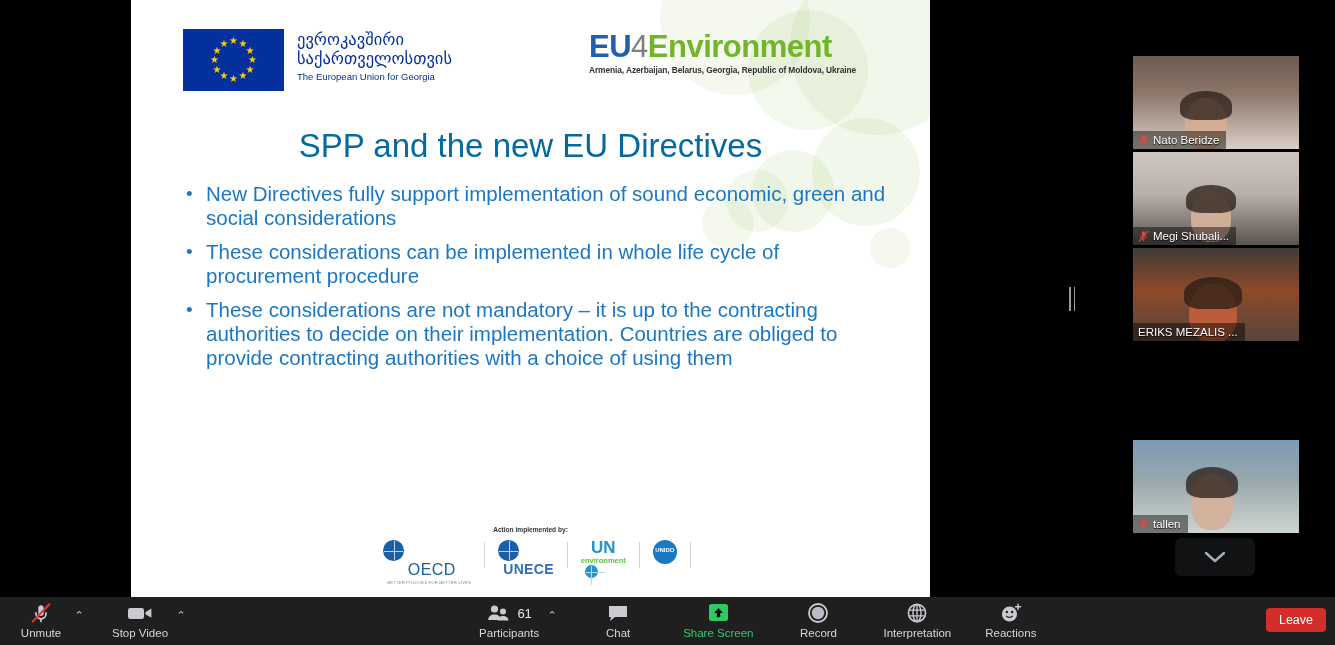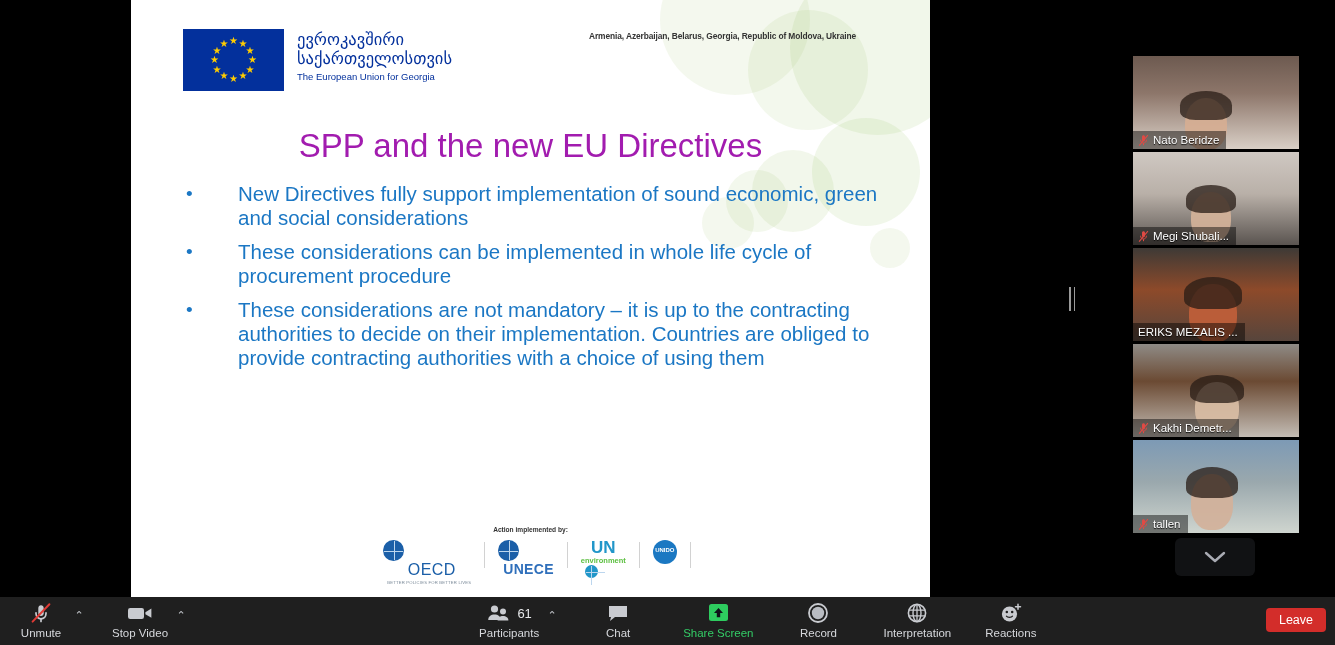--- a/index.html
+++ b/index.html
@@ -52,26 +52,26 @@
   .e4e-wrap { position: absolute; left: 458px; top: 30px; }
   .e4e-title { font-size: 31px; font-weight: bold; letter-spacing: -0.5px; line-height: 34px; white-space: nowrap; }
   .e4e-eu { color: #1f5fae; }
   .e4e-4 { color: #7f7f7f; font-weight: normal; }
   .e4e-env { color: #72b52b; }
   .e4e-sub { font-size: 8.4px; color: #333; font-weight: bold; margin-top: 1px; letter-spacing: -0.1px; white-space: nowrap; }
 
   
   .slide-title {
     position: absolute; left: 0; top: 126px; width: 100%;
-    text-align: center; color: #a21caf; font-size: 33px; line-height: 40px;
+    text-align: center; color: #0369a1; font-size: 33px; line-height: 40px;
   }
   .slide-body { position: absolute; left: 55px; top: 182px; width: 700px; }
   .bullet { display: flex; color: #1b77c4; font-size: 20.5px; line-height: 24px; margin-bottom: 10px; }
   .bullet .dot { width: 20px; flex: none; text-align: left; font-size: 19px; line-height: 24px; }
-  .bullet .btext { flex: 1; margin-left: 32px; }
+  .bullet .btext { flex: 1; }
   .however {
     text-align: center; color: #1b77c4; font-weight: bold;
     font-size: 24px; line-height: 30px; margin: 6px 0 8px 0; padding-right: 40px;
   }
 
   
   .slide-footer { position: absolute; left: 0; bottom: 27px; width: 100%; text-align: center; }
   .impl-by { font-size: 6.6px; color: #333; font-weight: bold; margin-bottom: 7px; }
   .logos { display: flex; align-items: center; justify-content: center; gap: 0; }
   .logo-cell { display: flex; align-items: flex-start; padding: 0 13px; height: 30px; flex-direction: column; }
@@ -186,20 +186,23 @@
               <span class="eu-star" style="left: 36px; top: 9.54552px;">★</span>
             </div>
           <div class="eu-text">
             <div class="eu-ka">ევროკავშირი</div>
             <div class="eu-ka">საქართველოსთვის</div>
             <div class="eu-en">The European Union for Georgia</div>
           </div>
         </div>
 
         <div class="e4e-wrap">
+          <div class="e4e-title">
+            <span class="e4e-eu">EU</span><span class="e4e-4">4</span><span class="e4e-env">Environment</span>
+          </div>
           <div class="e4e-sub">Armenia, Azerbaijan, Belarus, Georgia, Republic of Moldova, Ukraine</div>
         </div>
       </div>
 
       <div class="slide-title">SPP and the new EU Directives</div>
 
       <div class="slide-body">
         <div class="bullet">
           <span class="dot">•</span>
           <span class="btext">New Directives fully support implementation of sound economic, green and social considerations</span>
@@ -292,37 +295,20 @@
       </div>
       <div class="thumb active" style="top: 248px; outline-color: rgb(196, 240, 52);">
         <div class="scene" style="background: linear-gradient(rgb(62, 58, 54) 0%, rgb(141, 74, 42) 45%, rgb(87, 69, 60) 100%);">
           <div style="position:absolute;left:56px;top:36px;width:48px;height:58px;background:#c0603a;border-radius:48% 48% 42% 42%;opacity:.92"></div>
           <div style="position:absolute;left:51px;top:29px;width:58px;height:31.900000000000002px;background:rgba(40,28,22,.75);border-radius:50% 50% 30% 30%"></div>
         </div>
         <div class="nameplate">
           <span class="nm">ERIKS MEZALIS ...</span>
         </div>
       </div>
-      <div class="thumb" style="top: 344px;">
-        <div class="scene" style="background: linear-gradient(rgb(143, 139, 134) 0%, rgb(107, 74, 51) 40%, rgb(195, 188, 180) 100%);">
-          <div style="position:absolute;left:62px;top:38px;width:44px;height:50px;background:#d9bda4;border-radius:48% 48% 42% 42%;opacity:.92"></div>
-          <div style="position:absolute;left:57px;top:31px;width:54px;height:27.500000000000004px;background:rgba(40,28,22,.75);border-radius:50% 50% 30% 30%"></div>
-        </div>
-        <div class="nameplate">
-          <span class="mic-off">
-            <svg width="11" height="13" viewBox="0 0 11 13">
-              <path d="M5.5 1.3c-.85 0-1.5.67-1.5 1.5v3c0 .83.65 1.5 1.5 1.5S7 6.63 7 5.8v-3c0-.83-.65-1.5-1.5-1.5z" fill="#e04a44"></path>
-              <path d="M2.6 5.7v.4c0 1.6 1.3 2.9 2.9 2.9s2.9-1.3 2.9-2.9v-.4" stroke="#e04a44" stroke-width="1" fill="none"></path>
-              <path d="M5.5 9.2v2" stroke="#e04a44" stroke-width="1"></path>
-              <path d="M1.1 11.6 L9.9 1.1" stroke="#e04a44" stroke-width="1.1"></path>
-            </svg>
-          </span>
-          <span class="nm">Kakhi Demetr...</span>
-        </div>
-      </div>
       <div class="thumb" style="top: 440px;">
         <div class="scene" style="background: linear-gradient(rgb(125, 154, 181) 0%, rgb(154, 168, 173) 45%, rgb(207, 213, 207) 100%);">
           <div style="position:absolute;left:58px;top:34px;width:42px;height:56px;background:#d3b19a;border-radius:48% 48% 42% 42%;opacity:.92"></div>
           <div style="position:absolute;left:53px;top:27px;width:52px;height:30.800000000000004px;background:rgba(40,28,22,.75);border-radius:50% 50% 30% 30%"></div>
         </div>
         <div class="nameplate">
           <span class="mic-off">
             <svg width="11" height="13" viewBox="0 0 11 13">
               <path d="M5.5 1.3c-.85 0-1.5.67-1.5 1.5v3c0 .83.65 1.5 1.5 1.5S7 6.63 7 5.8v-3c0-.83-.65-1.5-1.5-1.5z" fill="#e04a44"></path>
               <path d="M2.6 5.7v.4c0 1.6 1.3 2.9 2.9 2.9s2.9-1.3 2.9-2.9v-.4" stroke="#e04a44" stroke-width="1" fill="none"></path>

